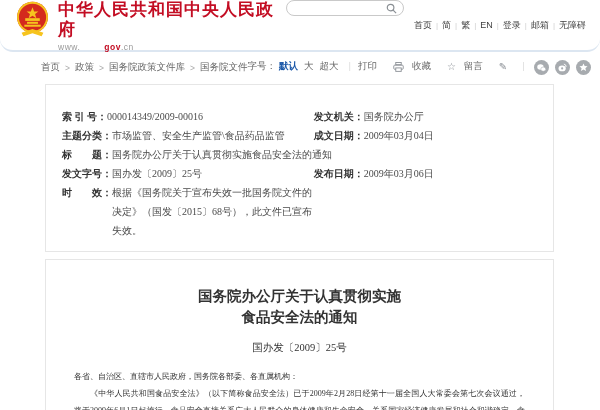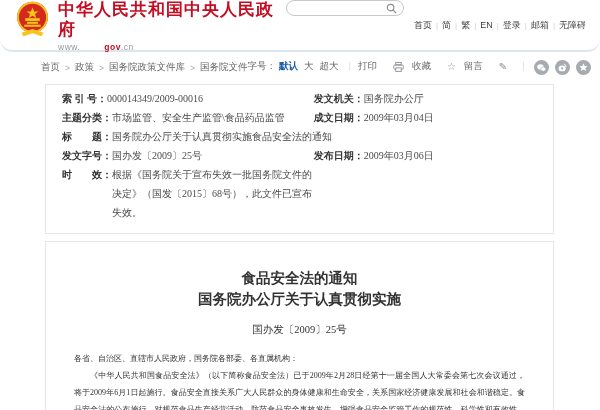--- a/index.html
+++ b/index.html
@@ -33,21 +33,21 @@
   .fsz { padding:0 3px; cursor:pointer; }
   .fsz.active { color:#1a57a8; font-weight:bold; }
   .vdiv { color:#ddd; padding:0 7px; }
   .tool { display:flex; align-items:center; gap:16px; cursor:pointer; margin-right:8px; }
   .tool .glyph { color:#8b9096; font-size:10px; line-height:1; }
   .share { display:flex; align-items:center; gap:6px; margin-left:2px; }
   .share-circle { width:15px; height:15px; border-radius:50%; background:#a7abaf;
     display:flex; align-items:center; justify-content:center; cursor:pointer; }
 
   
-  .meta-box { margin:1px 46px 7px 45px; border:1px solid #e6e6e6; padding:4px 16px 11px 16px;
+  .meta-box { margin:1px 46px 7px 45px; border:1px solid #e6e6e6; padding:22px 16px 11px 16px;
     font-family:"Liberation Serif", serif; font-size:10px;
     display:grid; grid-template-columns:53% 47%; }
   .mrow { display:flex; line-height:19px; align-items:flex-start; }
   .mlabel { font-weight:bold; color:#333; white-space:pre; flex-shrink:0; }
   .mvalue { color:#4a4a4a; }
   .mrow.nowrap .mvalue { white-space:nowrap; overflow:visible; }
 
   
   .doc-box { margin:0 46px 0 45px; border:1px solid #e6e6e6; border-bottom:none;
     padding:26px 28px 40px 28px; min-height:230px;
@@ -192,22 +192,22 @@
     </div>
 
   <div class="mrow" data-interactable="false">
       <span class="mlabel" data-interactable="false">时　　效：</span>
       <span class="mvalue" data-interactable="false">根据《国务院关于宣布失效一批国务院文件的决定》（国发〔2015〕68号），此文件已宣布失效。</span>
     </div>
 </div>
 
 <div class="doc-box" data-interactable="false">
   <div class="doc-title" data-interactable="false">
+    <div data-interactable="false">国务院办公厅关于认真贯彻实施</div>
     <div data-interactable="false">食品安全法的通知</div>
-    <div data-interactable="false">国务院办公厅关于认真贯彻实施</div>
   </div>
   <div class="doc-number" data-interactable="false">国办发〔2009〕25号</div>
   <div class="doc-body" data-interactable="false">
     <p class="no-indent" data-interactable="false">各省、自治区、直辖市人民政府，国务院各部委、各直属机构：</p>
     <p data-interactable="false">《中华人民共和国食品安全法》（以下简称食品安全法）已于2009年2月28日经第十一届全国人大常委会第七次会议通过，将于2009年6月1日起施行。食品安全直接关系广大人民群众的身体健康和生命安全，关系国家经济健康发展和社会和谐稳定。食品安全法的公布施行，对规范食品生产经营活动、防范食品安全事故发生，增强食品安全监管工作的规范性、科学性和有效性，提高我国食品安全整体水平，具有重要意义。为确保这部法律各项规定得到严格执行，经国务院批准，现就有关工作安排通知如下：</p>
 
   </div>
 </div>
 
 </body></html>

